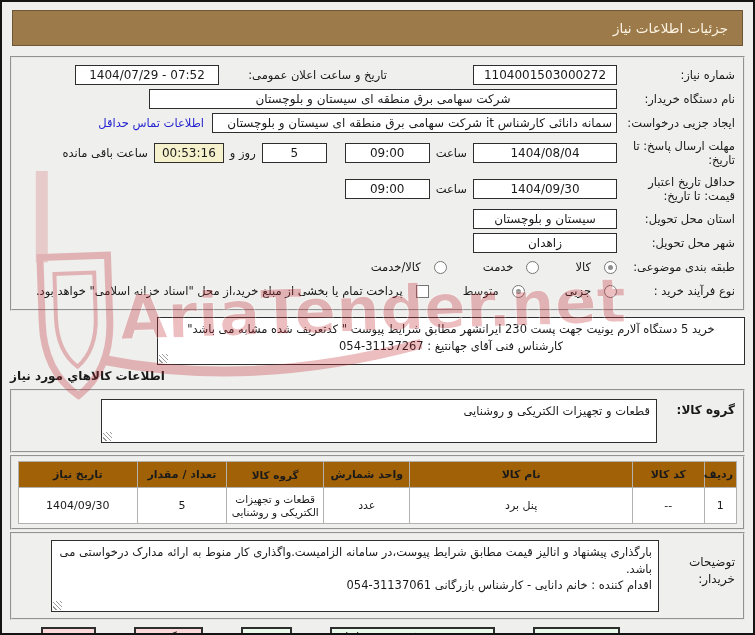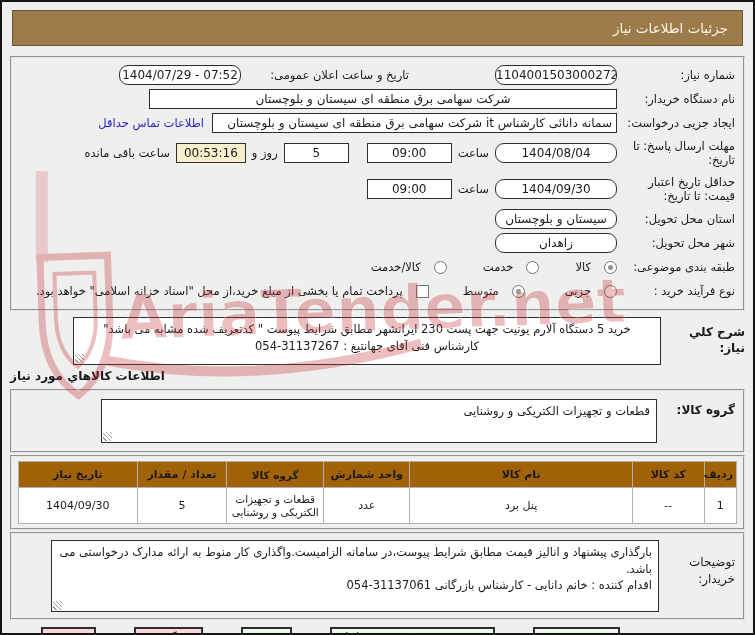--- a/index.html
+++ b/index.html
@@ -38,21 +38,21 @@
   .fields-panel { padding:7px 8px 4px 8px; }
   .frow { display:flex; align-items:center; margin-bottom:4px; min-height:20px; }
   .flabel { width:118px; flex:0 0 118px; font-size:11.5px; line-height:1.25; }
   .inp {
     background:#fff; border:1px solid #2e2e2e;
     height:20px; line-height:18px;
     text-align:center; font-size:12px;
     overflow:hidden; white-space:nowrap;
   }
   .inp.ltr { direction:ltr; unicode-bidi:isolate; }
-  .w150 { width:122px;border-radius:9px; }
+  .w150 { width:144px; }
   .w85  { width:85px; }
   .w65  { width:65px; }
   .wide1 { width:468px; text-align:center; }
   .wide2 { width:405px; text-align:right; padding:0 4px; }
   .yellow { background:#f5f1cd; width:70px; }
   .sep-label { margin:0 6px; font-size:11.5px; }
   .announce-gap { margin-right:86px; }
   .cd-gap { margin-right:18px; }
   .link { color:#1f1fd0; font-size:11.5px; margin-right:8px; cursor:pointer; white-space:nowrap; }
   .radio {
@@ -196,21 +196,20 @@
           <span class="optlbl">متوسط</span>
         </span>
         <span class="opt" style="margin-left:0;">
           <span class="checkbox"></span>
           <span class="optlbl">پرداخت تمام یا بخشی از مبلغ خرید،از محل "اسناد خزانه اسلامی" خواهد بود.</span>
         </span>
       </div>
     </div>
 
     <div class="sec-row">
-      <span class="sec-label">شرح کلي نياز:</span>
       <div class="tarea desc-box">
         <div>خرید 5 دستگاه آلارم یونیت جهت پست 230 ایرانشهر مطابق شرایط پیوست " کدتعریف شده مشابه می باشد"</div>
         <div>کارشناس فنی آقای جهانتیغ : 31137267-054</div>
         <span class="grip"></span>
       </div>
     </div>
 
     <div class="goods-title">اطلاعات کالاهاي مورد نياز</div>
 
     <div class="panel group-panel">

